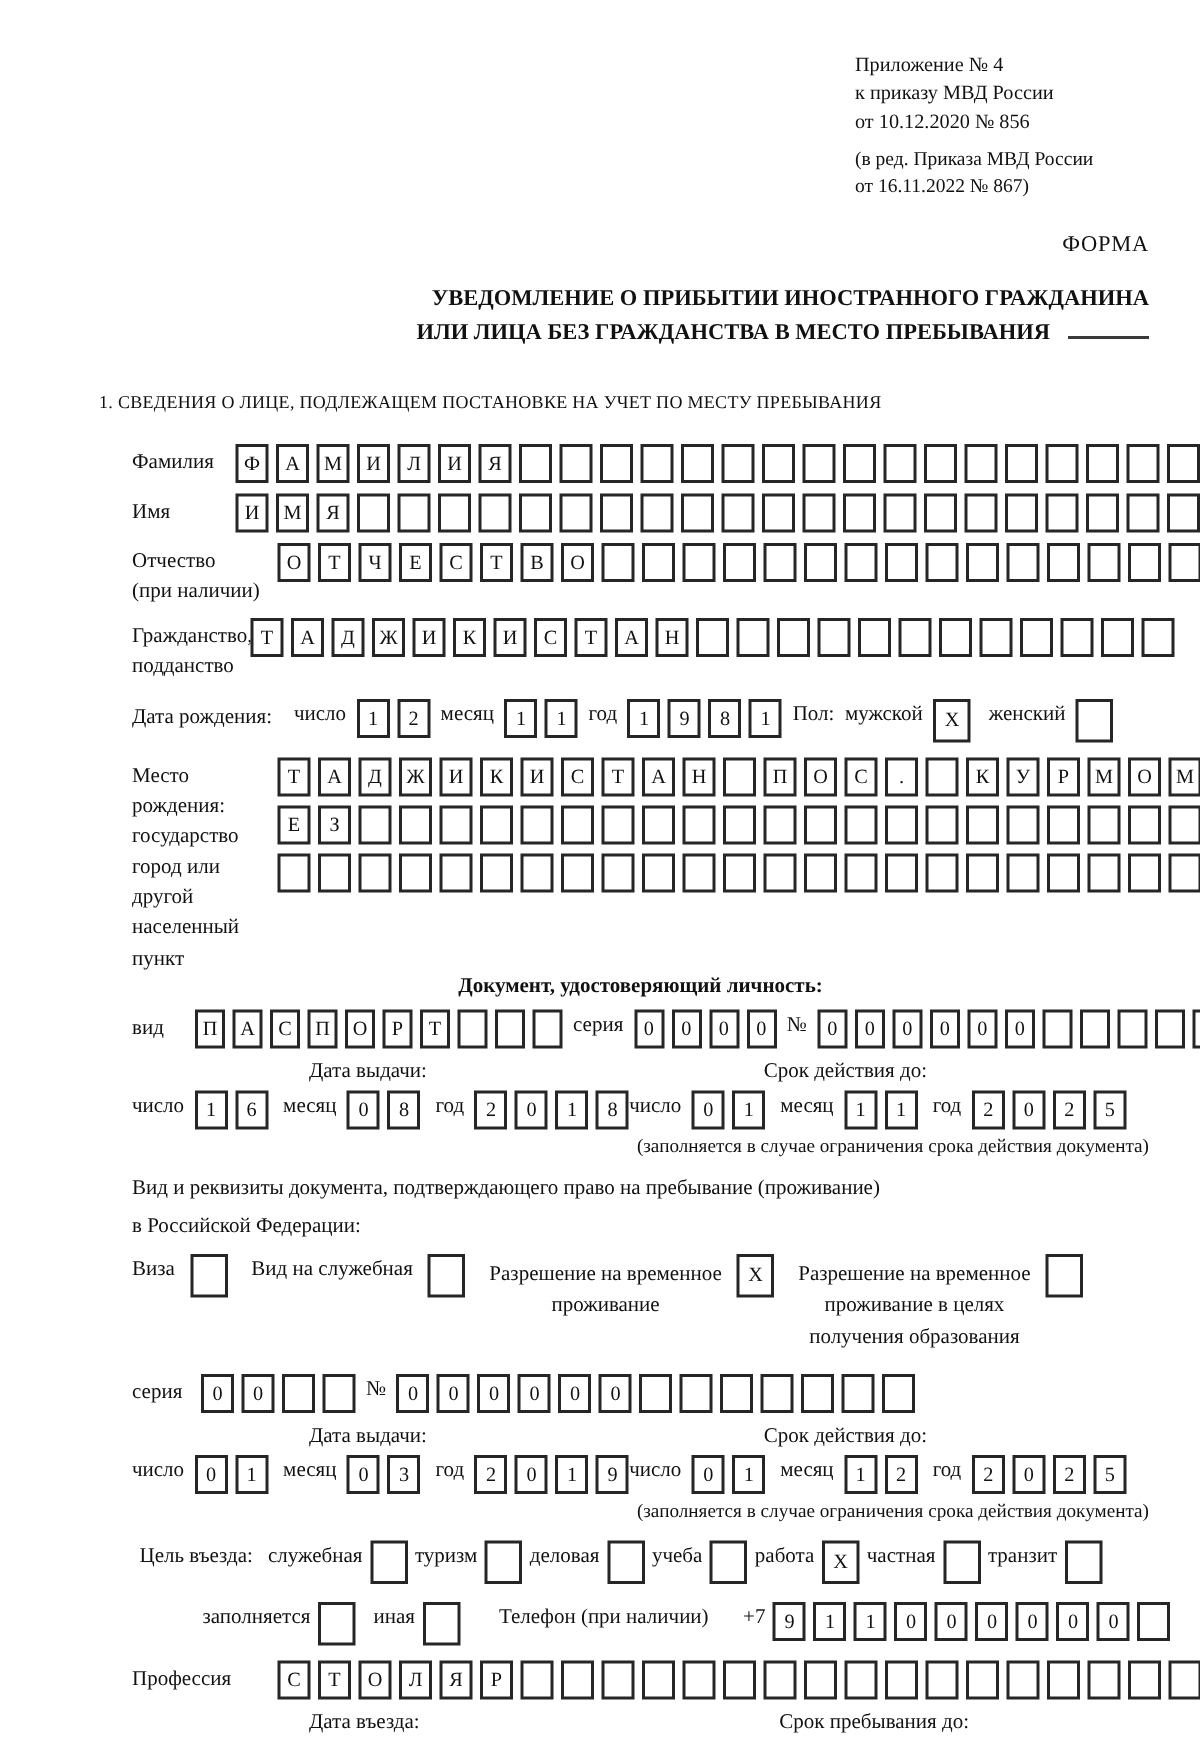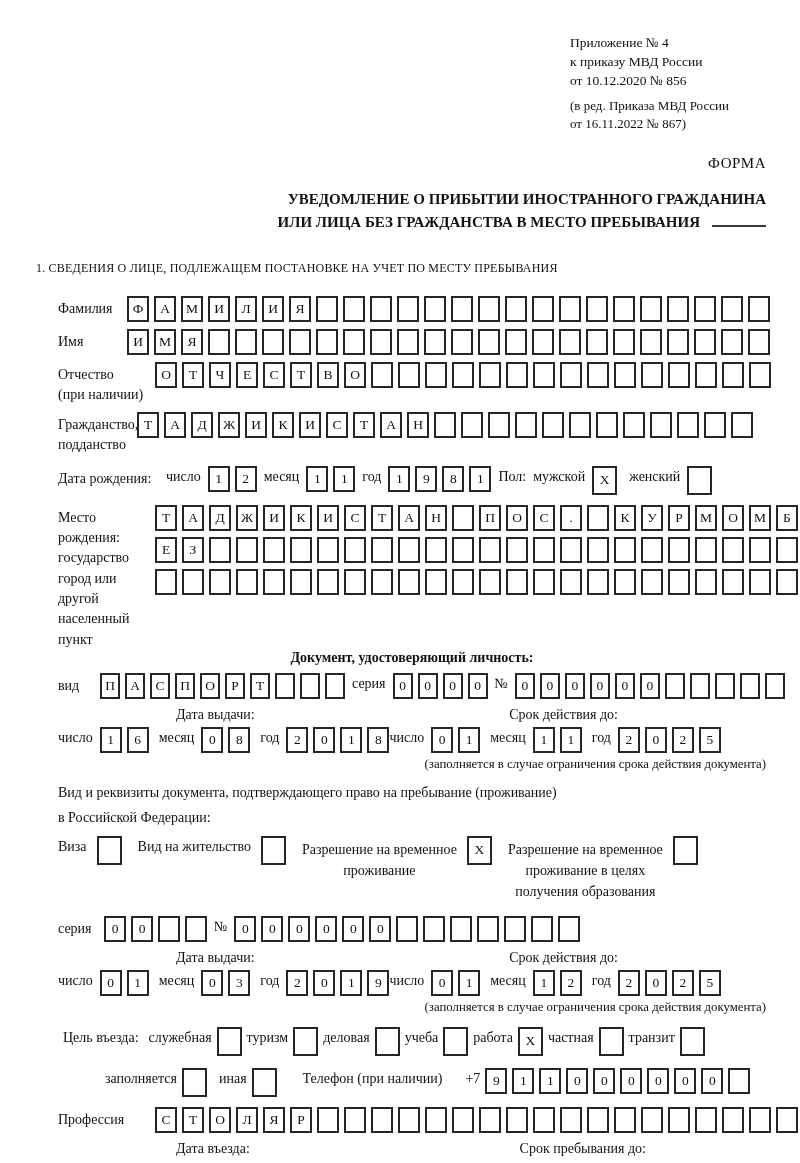--- a/index.html
+++ b/index.html
@@ -1,21 +1,21 @@
 <!DOCTYPE html>
 <html><head>
 <meta charset="utf-8">
 <style>
   html,body{margin:0;padding:0;background:#fff;}
   body{
     width:800px;height:1163px;overflow:hidden;
     font-family:"Liberation Serif","DejaVu Serif",serif;
     color:#111;font-size:14px;
   }
-  .page{padding:34px 34px 18px 58px;box-sizing:border-box;width:800px;height:1163px;}
+  .page{padding:34px 34px 18px 88px;box-sizing:border-box;width:800px;height:1163px;}
 
   
   .appendix{margin-left:auto;width:196px;line-height:1.4;font-size:13.5px;}
   .appendix .rev{margin-top:6px;font-size:13px;}
   .forma{text-align:right;font-weight:normal;font-size:15px;margin-top:22px;letter-spacing:.5px;}
   .title{text-align:right;font-weight:bold;font-size:15px;line-height:1.55;margin-top:16px;}
   .blank{display:inline-block;width:54px;border-bottom:2px solid #3a3a3a;height:13px;margin-left:12px;}
   .section-heading{font-weight:normal;font-size:12px;margin:26px 0 0 -22px;letter-spacing:.2px;}
 
   
@@ -418,21 +418,21 @@
   <div class="para" style="margin-top:4px;">в Российской Федерации:</div>
 
   <div class="options">
     <div class="option">
       <span>Виза</span>
       <div class="cells cb">
           <span class="cell"></span>
         </div>
     </div>
     <div class="option">
-      <span>Вид на жительство</span>
+      <span>Вид на служебная</span>
       <div class="cells cb">
           <span class="cell"></span>
         </div>
     </div>
     <div class="option">
       <div class="txt">
         <div>Разрешение на временное</div>
         <div>проживание</div>
       </div>
       <div class="cells cb">

